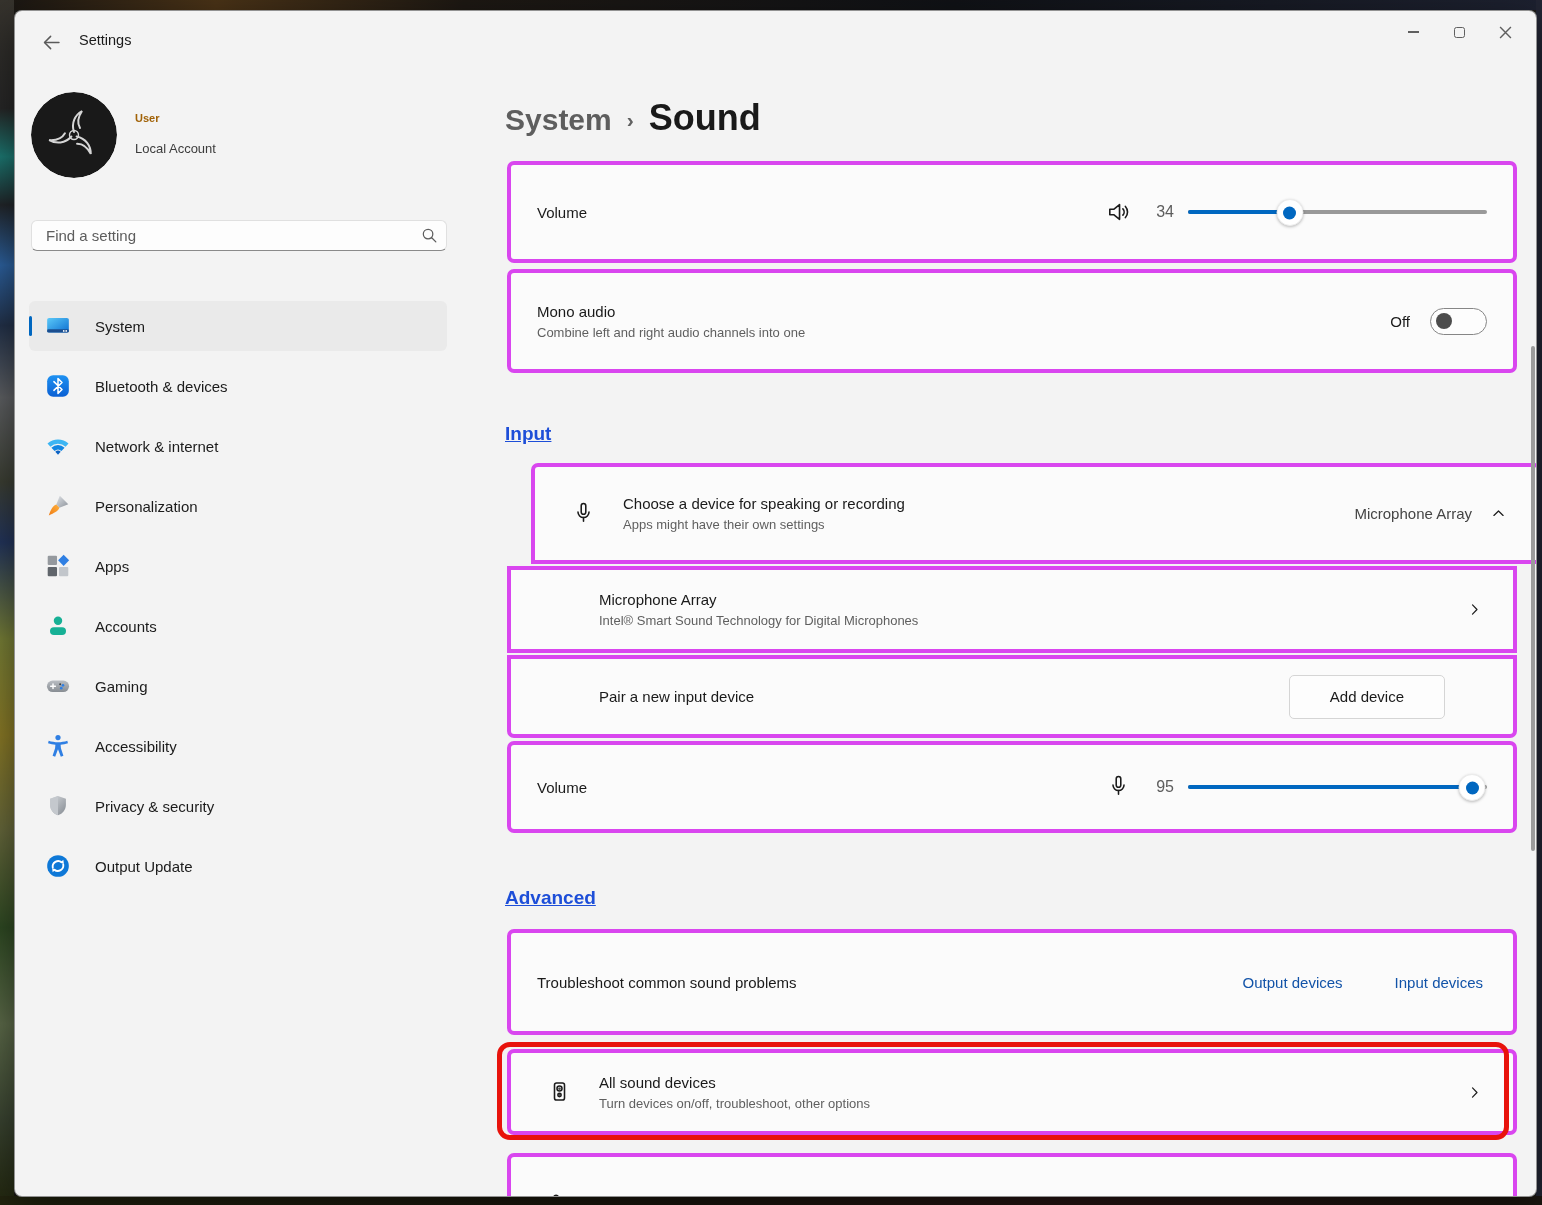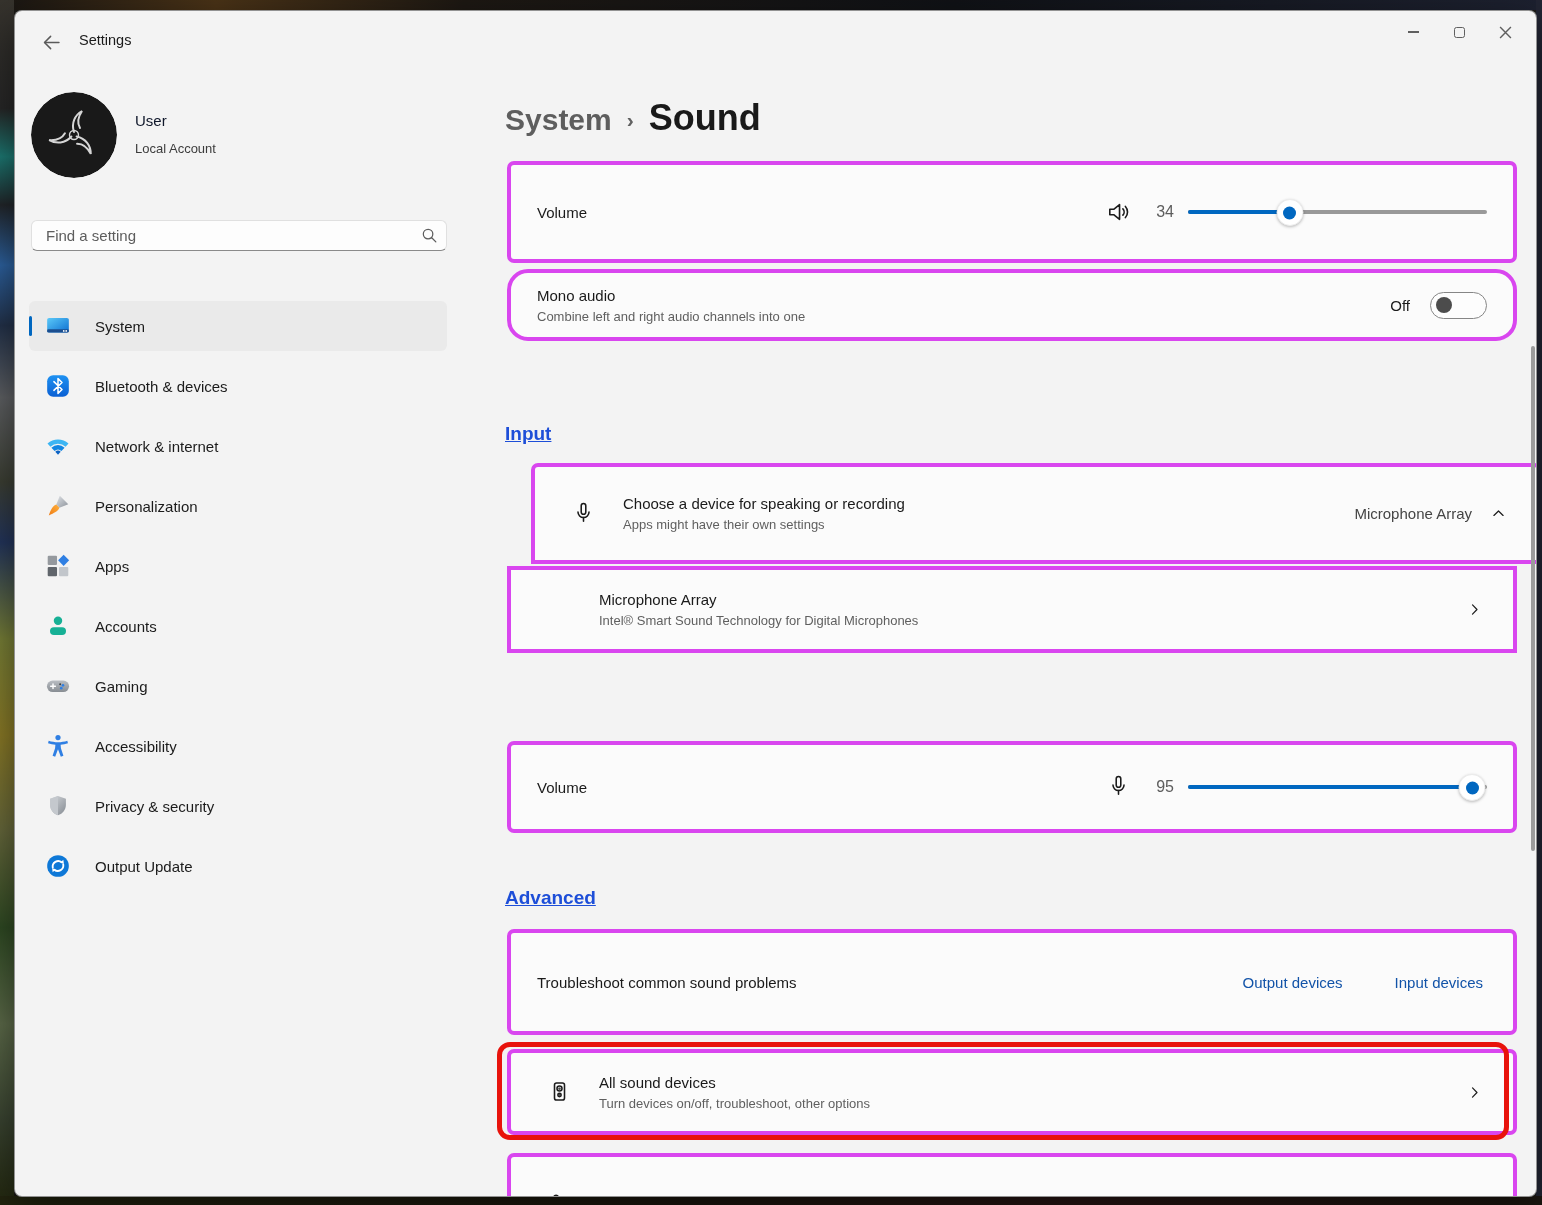--- a/index.html
+++ b/index.html
@@ -25,21 +25,21 @@
   .back-btn{position:absolute;left:22px;top:19px;width:28px;height:24px;display:flex;
     align-items:center;justify-content:center;color:#5a5a5a;cursor:pointer;}
   .win-title{position:absolute;left:64px;top:21px;font-size:14.5px;color:#1b1b1b;}
   .caption{position:absolute;right:8px;top:4px;display:flex;}
   .cap-btn{width:46px;height:34px;display:flex;align-items:center;justify-content:center;color:#4a4a4a;}
   .min-glyph{width:11px;height:1.4px;background:#5f5f5f;}
   .max-glyph{width:11px;height:11px;border:1.4px solid #5f5f5f;border-radius:2.5px;}
 
   
   .avatar{position:absolute;left:16px;top:81px;width:86px;height:86px;border-radius:50%;overflow:hidden;}
-  .user-name{position:absolute;left:120px;top:101px;font-size:15px;font-weight:400;color:#0f172a;}
+  .user-name{position:absolute;left:120px;top:101px;font-size:11px;font-weight:700;color:#a16207;}
   .user-type{position:absolute;left:120px;top:130px;font-size:13px;color:#3c3c3c;}
   .searchbox{position:absolute;left:16px;top:209px;width:416px;height:31px;background:#fdfdfd;
     border:1px solid #e0e0e0;border-bottom:1.6px solid #8a8a8a;border-radius:6px;display:flex;align-items:center;}
   .searchbox input{flex:1;border:none;outline:none;background:transparent;font-size:15px;color:#1b1b1b;
     padding:0 8px 0 14px;font-family:"Liberation Sans",sans-serif;}
   .searchbox input::placeholder{color:#5d5d5d;}
   .search-ic{width:34px;display:flex;justify-content:center;color:#5d5d5d;}
 
   .nav{position:absolute;left:14px;top:290px;width:420px;}
   .nav-item{position:relative;width:418px;height:50px;border-radius:6px;display:flex;align-items:center;
@@ -329,21 +329,21 @@
         </span>
         <span class="slider-val">34</span>
         <div class="slider" style="--pct: 34%;">
           <div class="track"></div>
           <div class="fill"></div>
           <div class="thumb"></div>
         </div>
       </div>
     </div>
 
-    <div class="card pl26" style="top:258px;height:72px;border-radius:21px;">
+    <div class="card pl26" style="top:258px;height:104px;">
       <div class="lbl-col">
         <span class="row-title">Mono audio</span>
         <span class="row-sub">Combine left and right audio channels into one</span>
       </div>
       <div class="right" style="padding-right:26px;">
         <span class="toggle-label">Off</span>
         <div class="toggle">
             <div class="knob"></div>
           </div>
       </div>
@@ -380,20 +380,26 @@
       </div>
       <div class="right" style="padding-right:30px;">
         <span class="chev">
           <svg width="17" height="17" viewBox="0 0 24 24" fill="none" stroke="currentColor" stroke-width="1.7" stroke-linecap="round" stroke-linejoin="round">
               <path d="M9.2 5.5l6.3 6.5-6.3 6.5"></path>
             </svg>
         </span>
       </div>
     </div>
 
+    <div class="card grp-bot pl88" style="top:644px;height:83px;">
+      <span class="row-title">Pair a new input device</span>
+      <div class="right" style="padding-right:68px;">
+        <button class="btn">Add device</button>
+      </div>
+    </div>
 
     <div class="card pl26" style="top:730px;height:92px;">
       <span class="row-title">Volume</span>
       <div class="right" style="padding-right:26px;">
         <span class="row-icon" style="margin-right:0;">
           <svg width="25" height="25" viewBox="0 0 24 24" fill="none" stroke="currentColor" stroke-width="1.5" stroke-linecap="round">
               <path d="M9.8 4.6a2.2 2.2 0 0 1 4.4 0v6a2.2 2.2 0 0 1-4.4 0z"></path>
               <path d="M6.7 10.6a5.3 5.3 0 0 0 10.6 0"></path>
               <path d="M12 15.9v3.6"></path>
             </svg>

